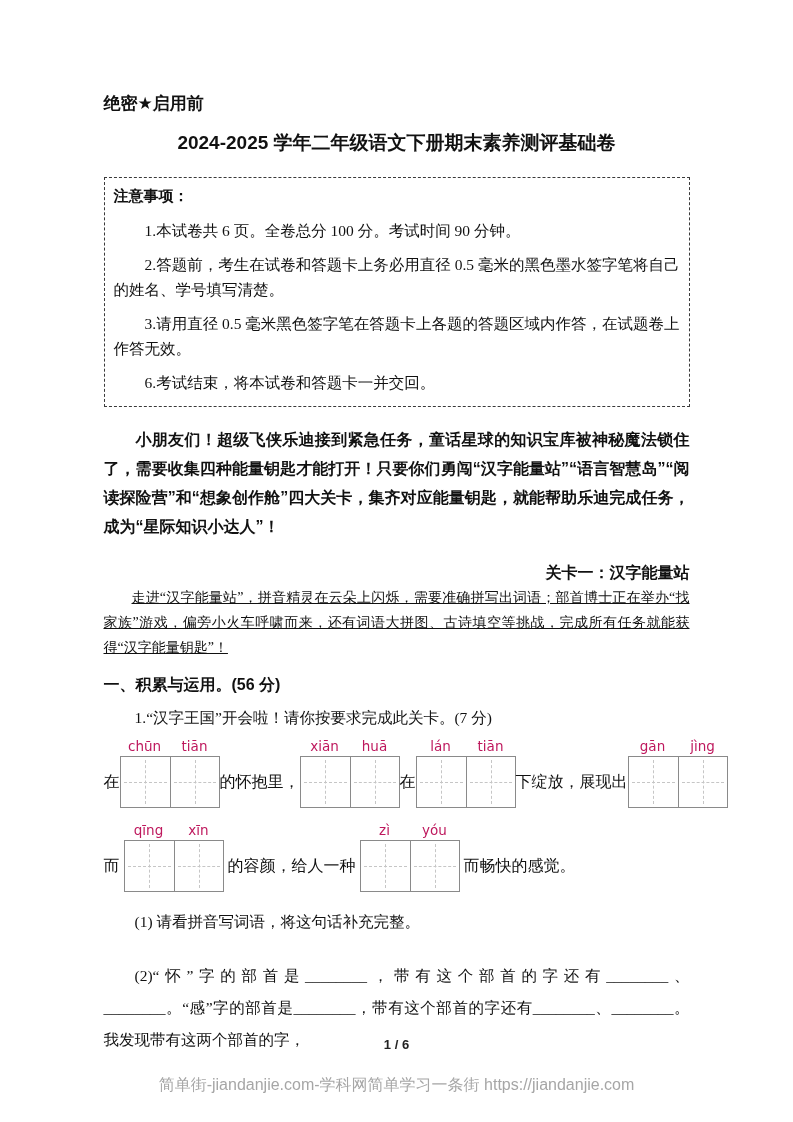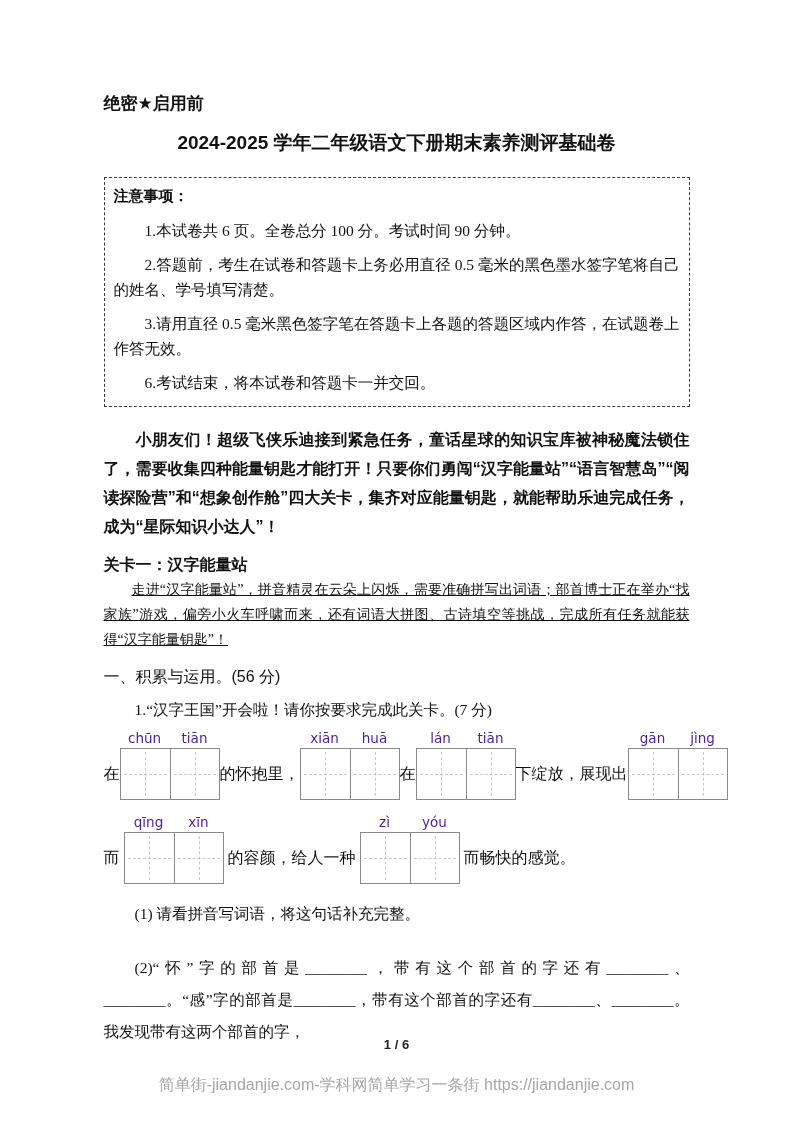--- a/index.html
+++ b/index.html
@@ -40,32 +40,32 @@
     text-indent:2em; text-align:justify;
     margin-top:9px;
   }
   .intro {
     margin-top:18px;
     font-family:"Liberation Sans","DejaVu Sans",sans-serif;
     font-weight:700; font-size:16px; line-height:1.82;
     text-indent:2em; text-align:justify;
   }
   .level-heading {
-    margin-top:12px;
-    font-family:"Liberation Sans","DejaVu Sans",sans-serif;
-    font-weight:700; font-size:16px; line-height:1.5;
+    margin-top:20px;
+    font-family:"Liberation Sans","DejaVu Sans",sans-serif;
+    font-weight:700; font-size:16px; line-height:1.5;text-align:right;
   }
   .kaiti {
     font-size:14px; line-height:1.8;
     text-indent:2em; text-align:justify;text-decoration:underline;
   }
   .sec-heading {
     margin-top:12px;
     font-family:"Liberation Sans","DejaVu Sans",sans-serif;
-    font-weight:400; font-size:16px; line-height:1.5;
+    font-weight:700; font-size:16px; line-height:1.5;
   }
   .q1 {
     margin-top:9px;
     font-size:15.5px; line-height:1.6;
     text-indent:2em;
   }
   .fill-row {
     display:flex; align-items:center;
     margin-top:6px;
   }
@@ -74,21 +74,21 @@
   .ftext {
     font-size:16px;
     margin-top:20px; 
     white-space:nowrap;
   }
   .pyword { display:flex; flex-direction:column; }
   .pyrow { display:flex; height:20px; }
   .py {
     width:50px; text-align:center;
     font-family:"DejaVu Sans","Liberation Sans",sans-serif;
-    font-size:13.5px; color:#4c1d95; line-height:20px;
+    font-size:13.5px; color:#be185d; line-height:20px;
   }
   .boxrow { display:flex; border:1px solid #8a8a8a; background:#fff; }
   .cell { width:49px; height:50px; position:relative; }
   .cell + .cell { border-left:1px solid #8a8a8a; }
   .cell::before {
     content:""; position:absolute; left:50%; top:3px; bottom:3px;
     border-left:1px dashed #c6c6c6;
   }
   .cell::after {
     content:""; position:absolute; top:50%; left:3px; right:3px;

